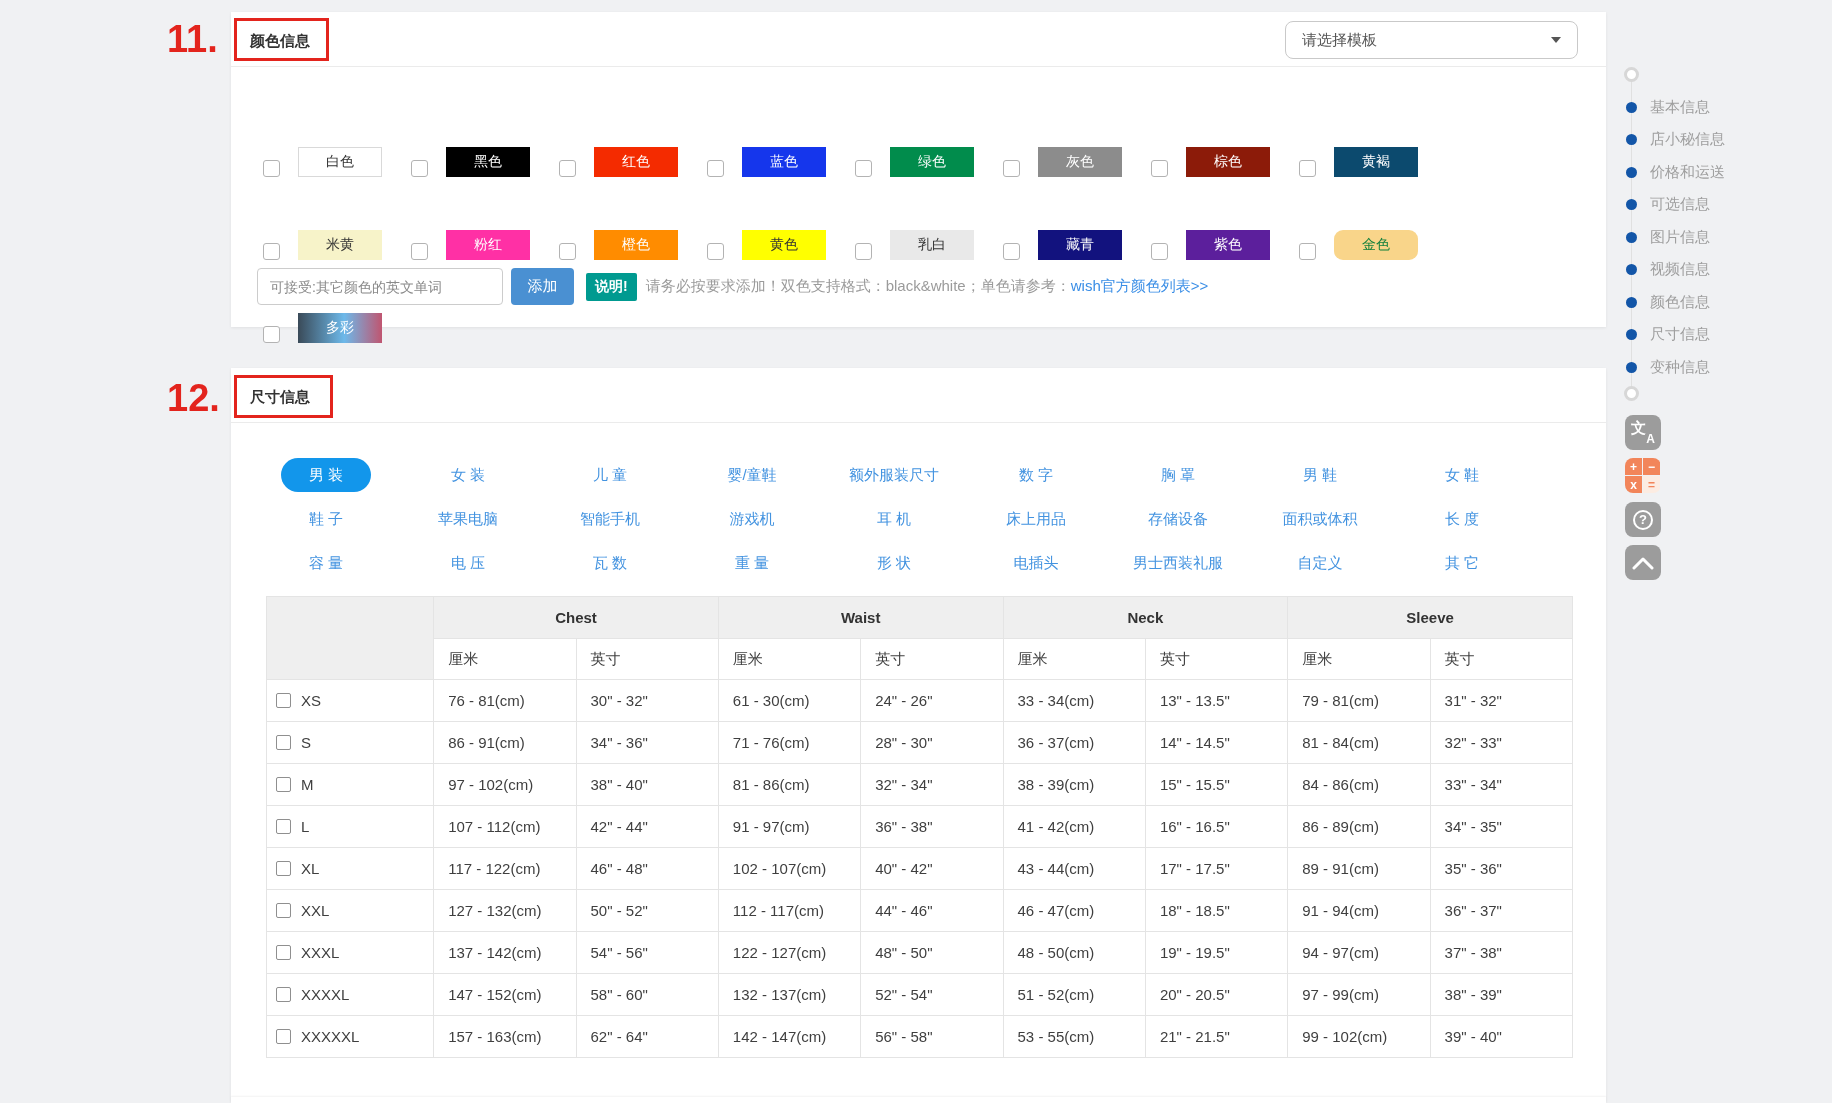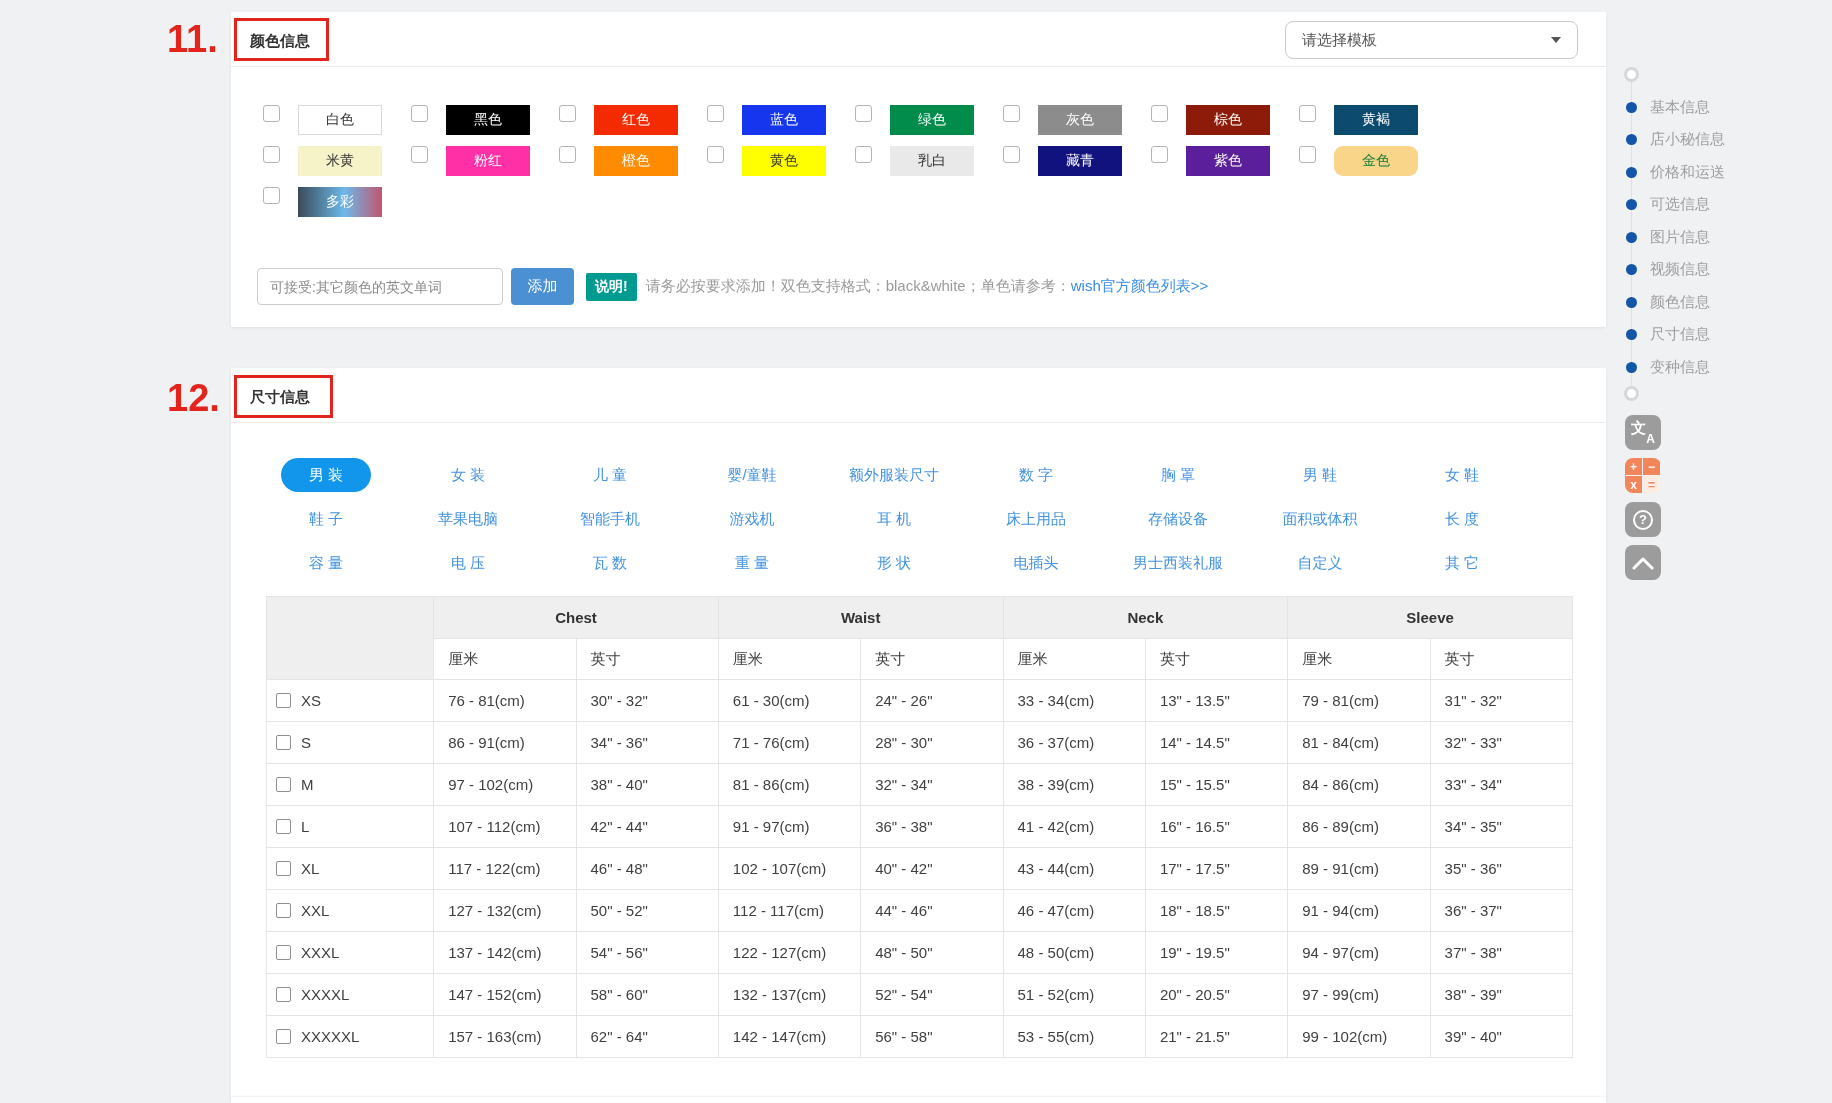--- a/index.html
+++ b/index.html
@@ -25,21 +25,21 @@
   
   .tmpl-select { position:absolute; right:28px; top:9px; width:293px; height:38px;
     border:1px solid #c9c9c9; border-radius:8px; background:#fff;
     display:flex; align-items:center; padding:0 16px; font-size:15px; color:#555; cursor:pointer; }
   .caret-down { margin-left:auto; width:0; height:0;
     border-left:5px solid transparent; border-right:5px solid transparent; border-top:6px solid #555; }
 
   
   #color-grid { position:absolute; left:32px; top:93px; display:flex; flex-direction:column; gap:11px; }
   .chip-row { display:flex; }
-  .chip-cell { width:148px; display:flex; align-items:flex-start; }
+  .chip-cell { width:148px; display:flex; align-items:flex-end;margin-top:42px; }
   .checkbox { width:17px; height:17px; border:1px solid #b3b3b3; border-radius:3px; background:#fff;
     display:inline-block; flex:0 0 auto; cursor:pointer; }
   .chip { margin-left:18px; width:84px; height:30px; display:inline-flex; align-items:center;
     justify-content:center; font-size:14px; cursor:pointer; }
 
   
   #color-input-row { position:absolute; left:26px; top:256px; display:flex; align-items:center; }
   .color-input { width:246px; height:37px; border:1px solid #ccc; border-radius:4px; padding:0 12px;
     font-size:14px; color:#333; outline:none; font-family:inherit; }
   .color-input::placeholder { color:#8a8a8a; }

